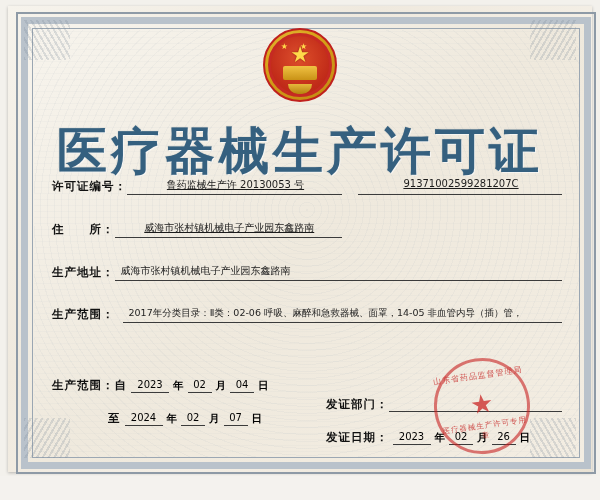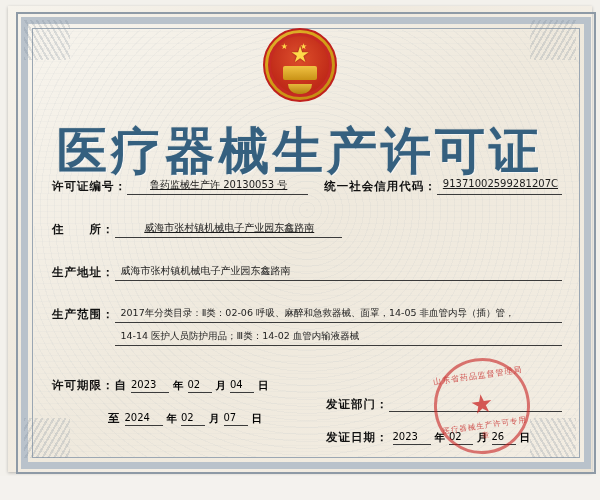--- a/index.html
+++ b/index.html
@@ -208,34 +208,34 @@
     white-space: nowrap;
     overflow: hidden;
   }
   .val.center { text-align: center; text-decoration: underline; }
 
   .two-col { display: flex; gap: 16px; }
   .col-l { width: 290px; }
   .col-r { flex: 1; }
 
   
-  .scope-row { display: flex; align-items: flex-start; }
+  .scope-row { display: flex; align-items: flex-start; gap: 8px; }
   .scope-box { flex: 1; }
   .scope-line {
     border-bottom: 1px solid #3b3b3b;
     padding: 0 2px 2px 6px;
     font-size: 9.5px;
     white-space: nowrap;
     overflow: hidden;
     margin-bottom: 7px;
   }
 
   
   .date-row { display: flex; align-items: flex-end; gap: 4px; }
-  .u { border-bottom: 1px solid #3b3b3b; padding-bottom: 2px; font-size: 10px; }
+  .u { border-bottom: 1px solid #3b3b3b; text-align: center; padding-bottom: 2px; font-size: 10px; }
   .u.y { width: 38px; }
   .u.m { width: 24px; }
   .u.d { width: 24px; }
   .unit { font-size: 10.5px; font-weight: bold; }
 
   .bottom-block {
     position: absolute;
     left: 44px;
     top: 372px;
     width: 510px;
@@ -332,21 +332,20 @@
 
       <div class="two-col">
         <div class="col-l">
           <div class="row">
             <span class="lbl">许可证编号：</span>
             <span class="val center">鲁药监械生产许 20130053 号</span>
           </div>
         </div>
         <div class="col-r">
           <div class="row">
-            <span class="lbl">统一社会信用代码：</span>
             <span class="val center">91371002599281207C</span>
           </div>
         </div>
       </div>
 
 
       <div class="two-col">
         <div class="col-l">
           <div class="row">
             <span class="lbl">住　　所：</span>
@@ -357,29 +356,28 @@
 
       <div class="row">
         <span class="lbl">生产地址：</span>
         <span class="val">威海市张村镇机械电子产业园东鑫路南</span>
       </div>
 
       <div class="scope-row">
         <span class="lbl" style="padding-bottom:2px;">生产范围：</span>
         <span class="scope-box">
           <div class="scope-line">2017年分类目录：Ⅱ类：02-06 呼吸、麻醉和急救器械、面罩，14-05 非血管内导（插）管，</div>
-          <div class="scope-line">14-14 医护人员防护用品；Ⅲ类：14-02 血管内输液器械</div>
         </span>
       </div>
     </div>
 
     <div class="bottom-block">
       <div class="bb-left">
         <div class="bb-line date-row">
-          <span class="lbl">许可期限：自</span>
+          <span class="lbl">生产范围：自</span>
           <span class="u y">2023</span>
           <span class="unit">年</span>
           <span class="u m">02</span>
           <span class="unit">月</span>
           <span class="u d">04</span>
           <span class="unit">日</span>
         </div>
         <div class="bb-line date-row" style="padding-left:56px;">
           <span class="lbl">至</span>
           <span class="u y">2024</span>

